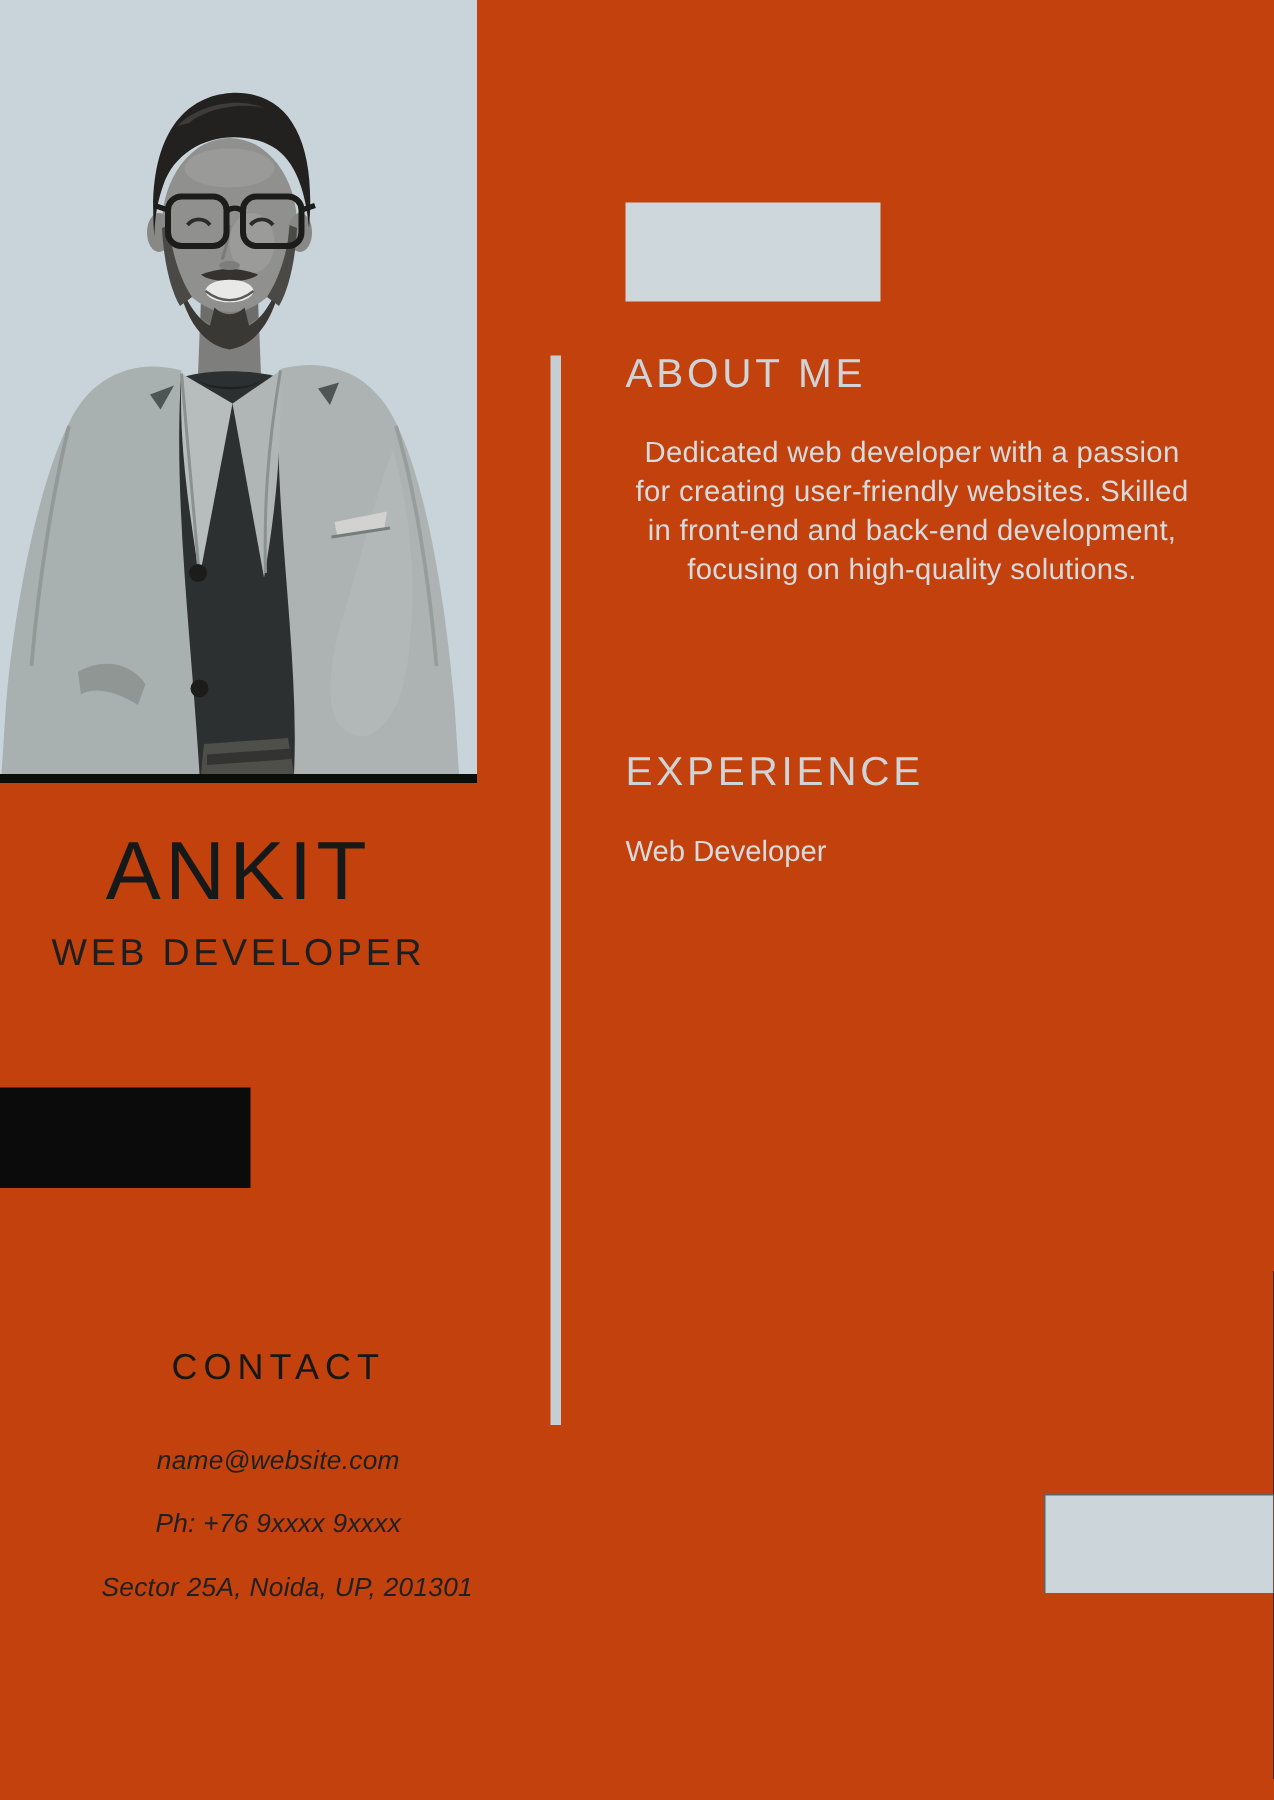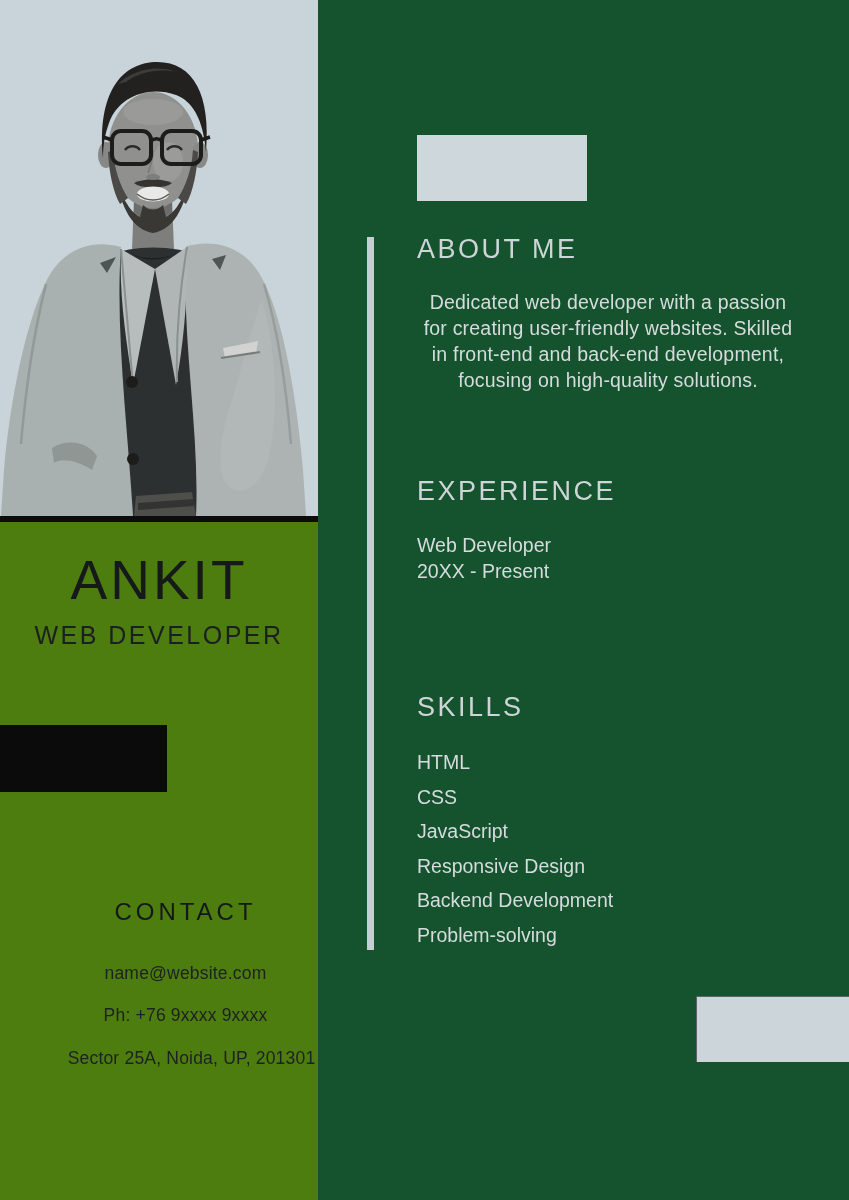--- a/index.html
+++ b/index.html
@@ -4,21 +4,21 @@
 <style>
   html,body{margin:0;padding:0;background:#222;}
   .page{
     position:relative;width:849px;height:1200px;margin:0 auto;
     background:#060606;overflow:hidden;
     font-family:"Liberation Sans","DejaVu Sans",sans-serif;
   }
   
   .sidebar{
     position:absolute;left:0;top:0;width:318px;height:1200px;
-    background:#4d7c0f;
+    background:#c2410c;
   }
   .photo{
     position:absolute;left:0;top:0;width:318px;height:516px;
     background:#c8d4d9;overflow:hidden;
   }
   .photo-divider{
     position:absolute;left:0;top:516px;width:318px;height:6px;
     background:#0c0c0c;
   }
   .name-block{
@@ -38,48 +38,48 @@
     background:#0b0b0b;
   }
   .contact{
     position:absolute;left:0;top:898px;width:371px;text-align:center;
     color:#1d2123;
   }
   .contact-heading{
     font-size:24px;letter-spacing:4px;font-weight:400;color:#14181a;
     margin:0 0 0 0;
   }
-  .contact-line{font-size:17.5px;letter-spacing:0.2px;}
+  .contact-line{font-size:17.5px;letter-spacing:0.2px;font-style:italic;}
   .contact-email{margin-top:37px;}
   .contact-phone{margin-top:21px;}
   .contact-address{margin-top:22px;padding-left:12px;}
   
   .main{
     position:absolute;left:318px;top:0;width:531px;height:1200px;
-    background:#14532d;color:#d6dbdd;text-decoration:underline;
+    background:#c2410c;color:#d6dbdd;text-decoration:underline;
   }
   .decor-rect-top{
     position:absolute;left:99px;top:135px;width:170px;height:66px;
     background:#ced8dc;
   }
   .accent-bar{
     position:absolute;left:49px;top:237px;width:7px;height:713px;
     background:#c5cfd3;
   }
   .section{position:absolute;left:99px;}
   .section-heading{
     margin:0;font-size:27px;font-weight:400;letter-spacing:2.5px;
     color:#ced5d8;white-space:nowrap;
   }
   .about-section{top:234px;}
   .about-text{
     margin:24px 0 0 0;width:382px;font-size:19.5px;line-height:26px;
     color:#d6dbdd;letter-spacing:0.2px;text-align:center;
   }
-  .experience-section{top:476px;}
+  .experience-section{top:499px;}
   .exp-lines{margin-top:25px;font-size:19.5px;line-height:26px;}
   .skills-section{top:692px;}
   .skills-list{
     list-style:none;margin:22px 0 0 0;padding:0;
     font-size:19.5px;line-height:34.5px;
   }
   .decor-rect-bottom{
     position:absolute;left:378px;top:996px;width:153px;height:65px;
     background:#ccd6da;border-top:1px solid #5a6466;border-left:1px solid #5a6466;
   }
@@ -182,32 +182,22 @@
 
     <section class="section about-section">
       <h2 class="section-heading">ABOUT ME</h2>
       <p class="about-text">Dedicated web developer with a passion for creating user-friendly websites. Skilled in front-end and back-end development, focusing on high-quality solutions.</p>
     </section>
 
     <section class="section experience-section">
       <h2 class="section-heading">EXPERIENCE</h2>
       <div class="exp-lines">
         <div>Web Developer</div>
-        <div>20XX - Present</div>
       </div>
     </section>
 
     <section class="section skills-section">
-      <h2 class="section-heading">SKILLS</h2>
-      <ul class="skills-list">
-        <li>HTML</li>
-        <li>CSS</li>
-        <li>JavaScript</li>
-        <li>Responsive Design</li>
-        <li>Backend Development</li>
-        <li>Problem-solving</li>
-      </ul>
     </section>
 
     <div class="decor-rect-bottom"></div>
   </main>
 
 </div>
 
 </body></html>

